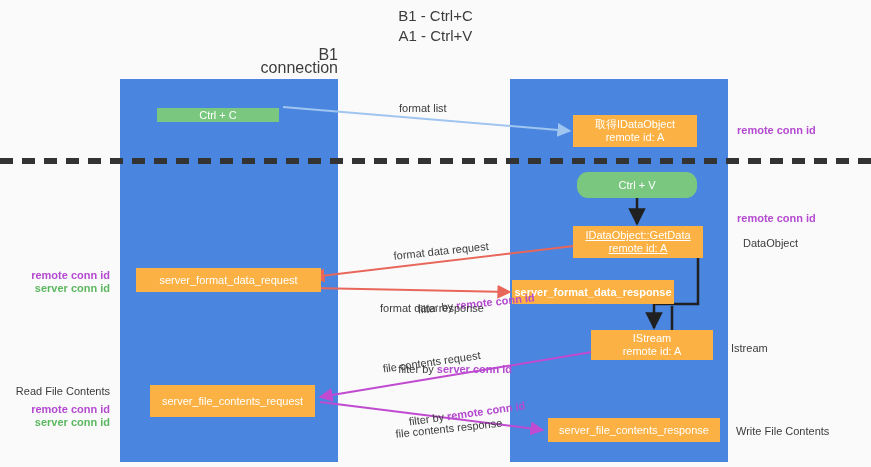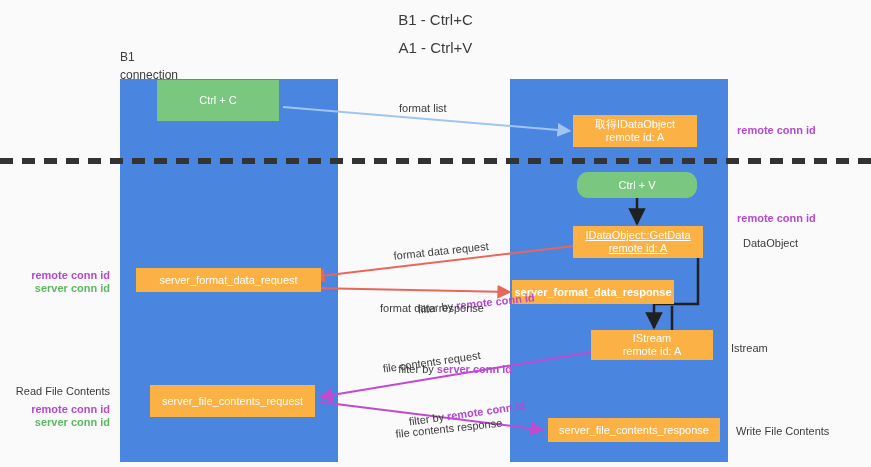--- a/index.html
+++ b/index.html
@@ -12,25 +12,25 @@
     position:relative;
   }
   #stage{position:absolute;left:0;top:0;width:871px;height:467px;}
   .layer{position:absolute;left:0;top:0;width:871px;height:467px;}
   svg.layer{pointer-events:none;}
 
   .lane{position:absolute;background:#4a86e0;}
 
   .title{
     position:absolute;text-align:center;width:871px;top:6px;
-    font-size:15px;line-height:28px;color:#3c3c3c;white-space:pre-line;
+    font-size:15px;line-height:20px;color:#3c3c3c;white-space:pre-line;
   }
 
   .colhead{
-    position:absolute;text-align:left;font-size:12px;line-height:18px;
+    position:absolute;text-align:right;font-size:16px;line-height:13px;
     color:#3c3c3c;white-space:pre-line;
   }
 
   .node{
     position:absolute;
     display:flex;align-items:center;justify-content:center;
     text-align:center;color:#ffffff;
     font-size:11px;line-height:13px;
     white-space:pre-line;
     box-sizing:border-box;
@@ -91,21 +91,21 @@
 
     <path d="M 698 258 L 698 304 L 654 304 L 654 328" fill="none" stroke="#202020" stroke-width="2.5" marker-end="url(#ar-blk)"></path>
 
     <path d="M 672 306 L 672 344 L 712 344" fill="none" stroke="#202020" stroke-width="2.5"></path>
 
     <line x1="592" y1="352" x2="320" y2="397" stroke="#c04ad0" stroke-width="2" marker-end="url(#ar-mag)"></line>
 
     <line x1="320" y1="402" x2="543" y2="430" stroke="#c04ad0" stroke-width="2" marker-end="url(#ar-mag)"></line>
   </svg>
 
-  <div class="node green" style="left:157px;top:80px;width:122px;height:41px;">Ctrl + C</div>
+  <div class="node green" style="left:157px;top:108px;width:122px;height:14px;">Ctrl + C</div>
 
   <div class="node orange" style="left:573px;top:115px;width:124px;height:32px;">取得IDataObject
 remote id: A</div>
 
   <div class="node green" style="left:577px;top:172px;width:120px;height:26px;border-radius:11px;">Ctrl + V</div>
 
   <div class="node orange" style="left:573px;top:226px;width:130px;height:32px;text-decoration:underline;">IDataObject::GetData
 remote id: A</div>
 
   <div class="node orange" style="left:136px;top:268px;width:185px;height:24px;">server_format_data_request</div>

